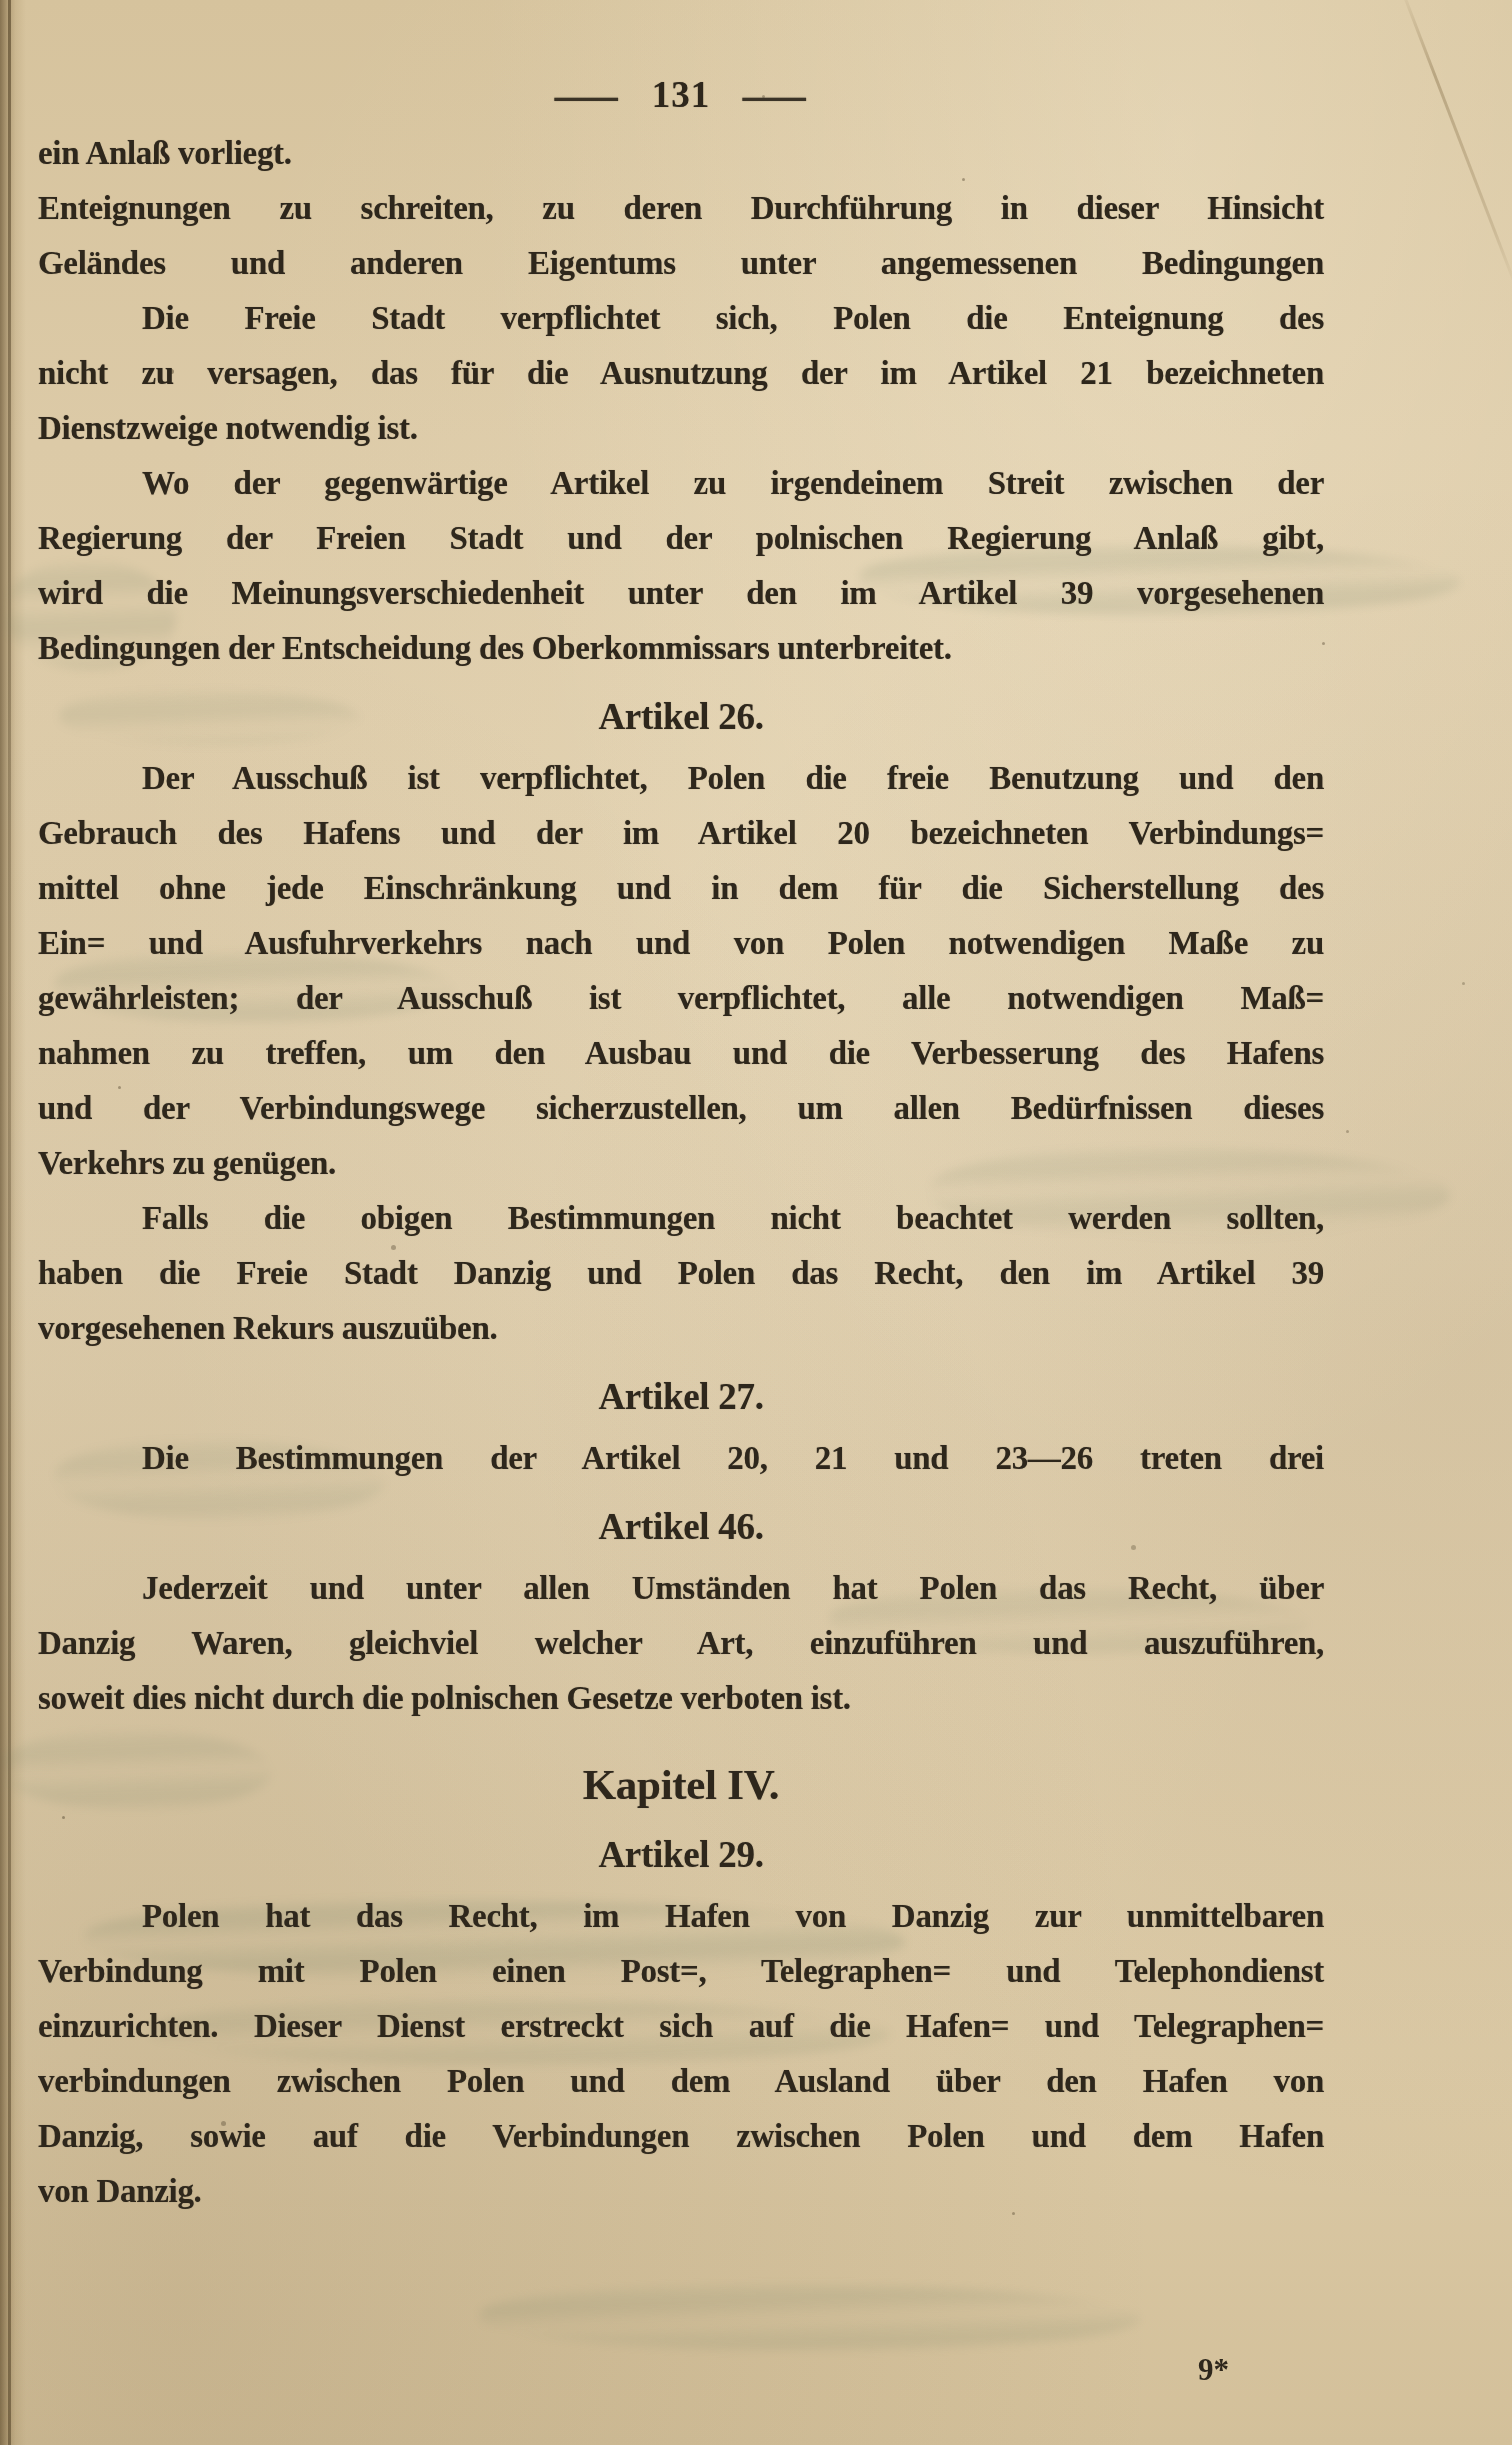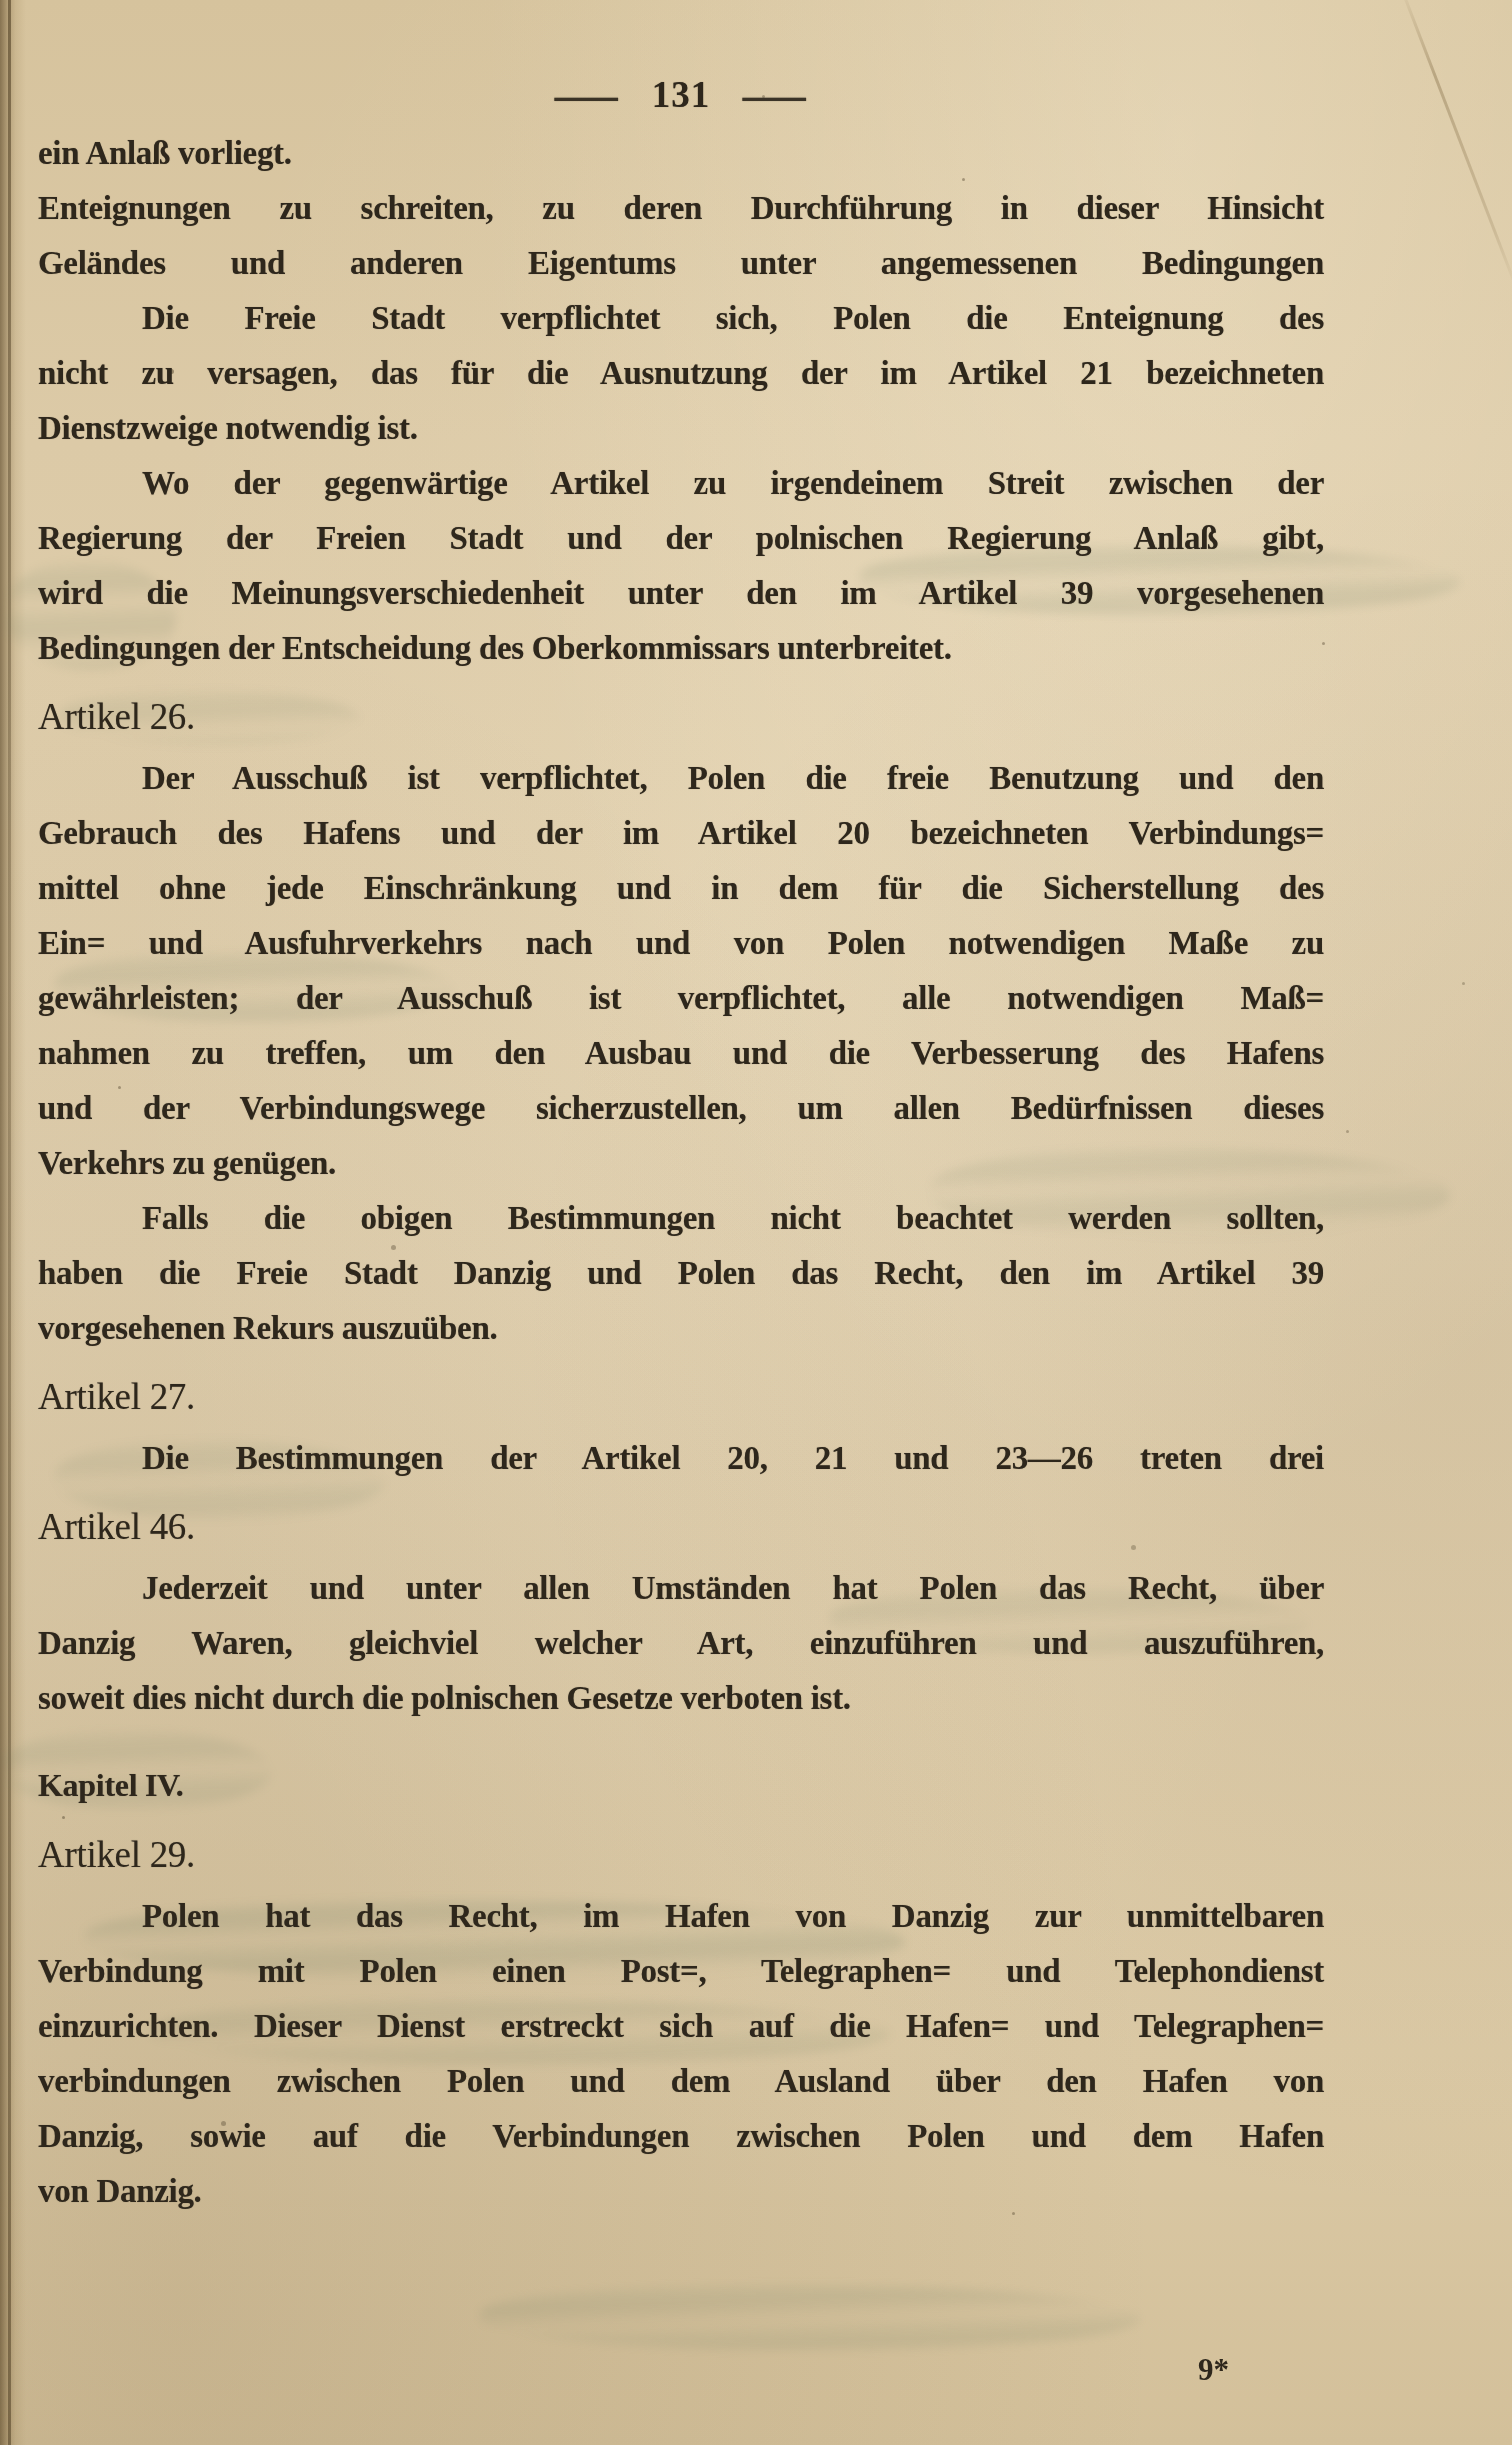--- a/index.html
+++ b/index.html
@@ -82,28 +82,29 @@
   .line {
     line-height: 55px;
     text-align: justify;
     text-align-last: justify;
     white-space: normal;
   }
   .line.last { text-align-last: left; }
   .line.indent { text-indent: 104px; }
   .article-heading {
     font-size: 37px;
-    font-weight: normal;
+    font-weight: bold;
+    text-align: center;
     line-height: 55px;
     margin: 13px 0 7px 0;
   }
   .chapter-heading {
-    font-size: 32px;
-    font-weight: bold;
-    text-align: left;
+    font-size: 43px;
+    font-weight: bold;
+    text-align: center;
     line-height: 58px;
     margin: 30px 0 0 0;
   }
   .signature-mark {
     position: absolute;
     left: 1198px;
     top: 2352px;
     font-size: 31px;
     font-weight: bold;
   }

